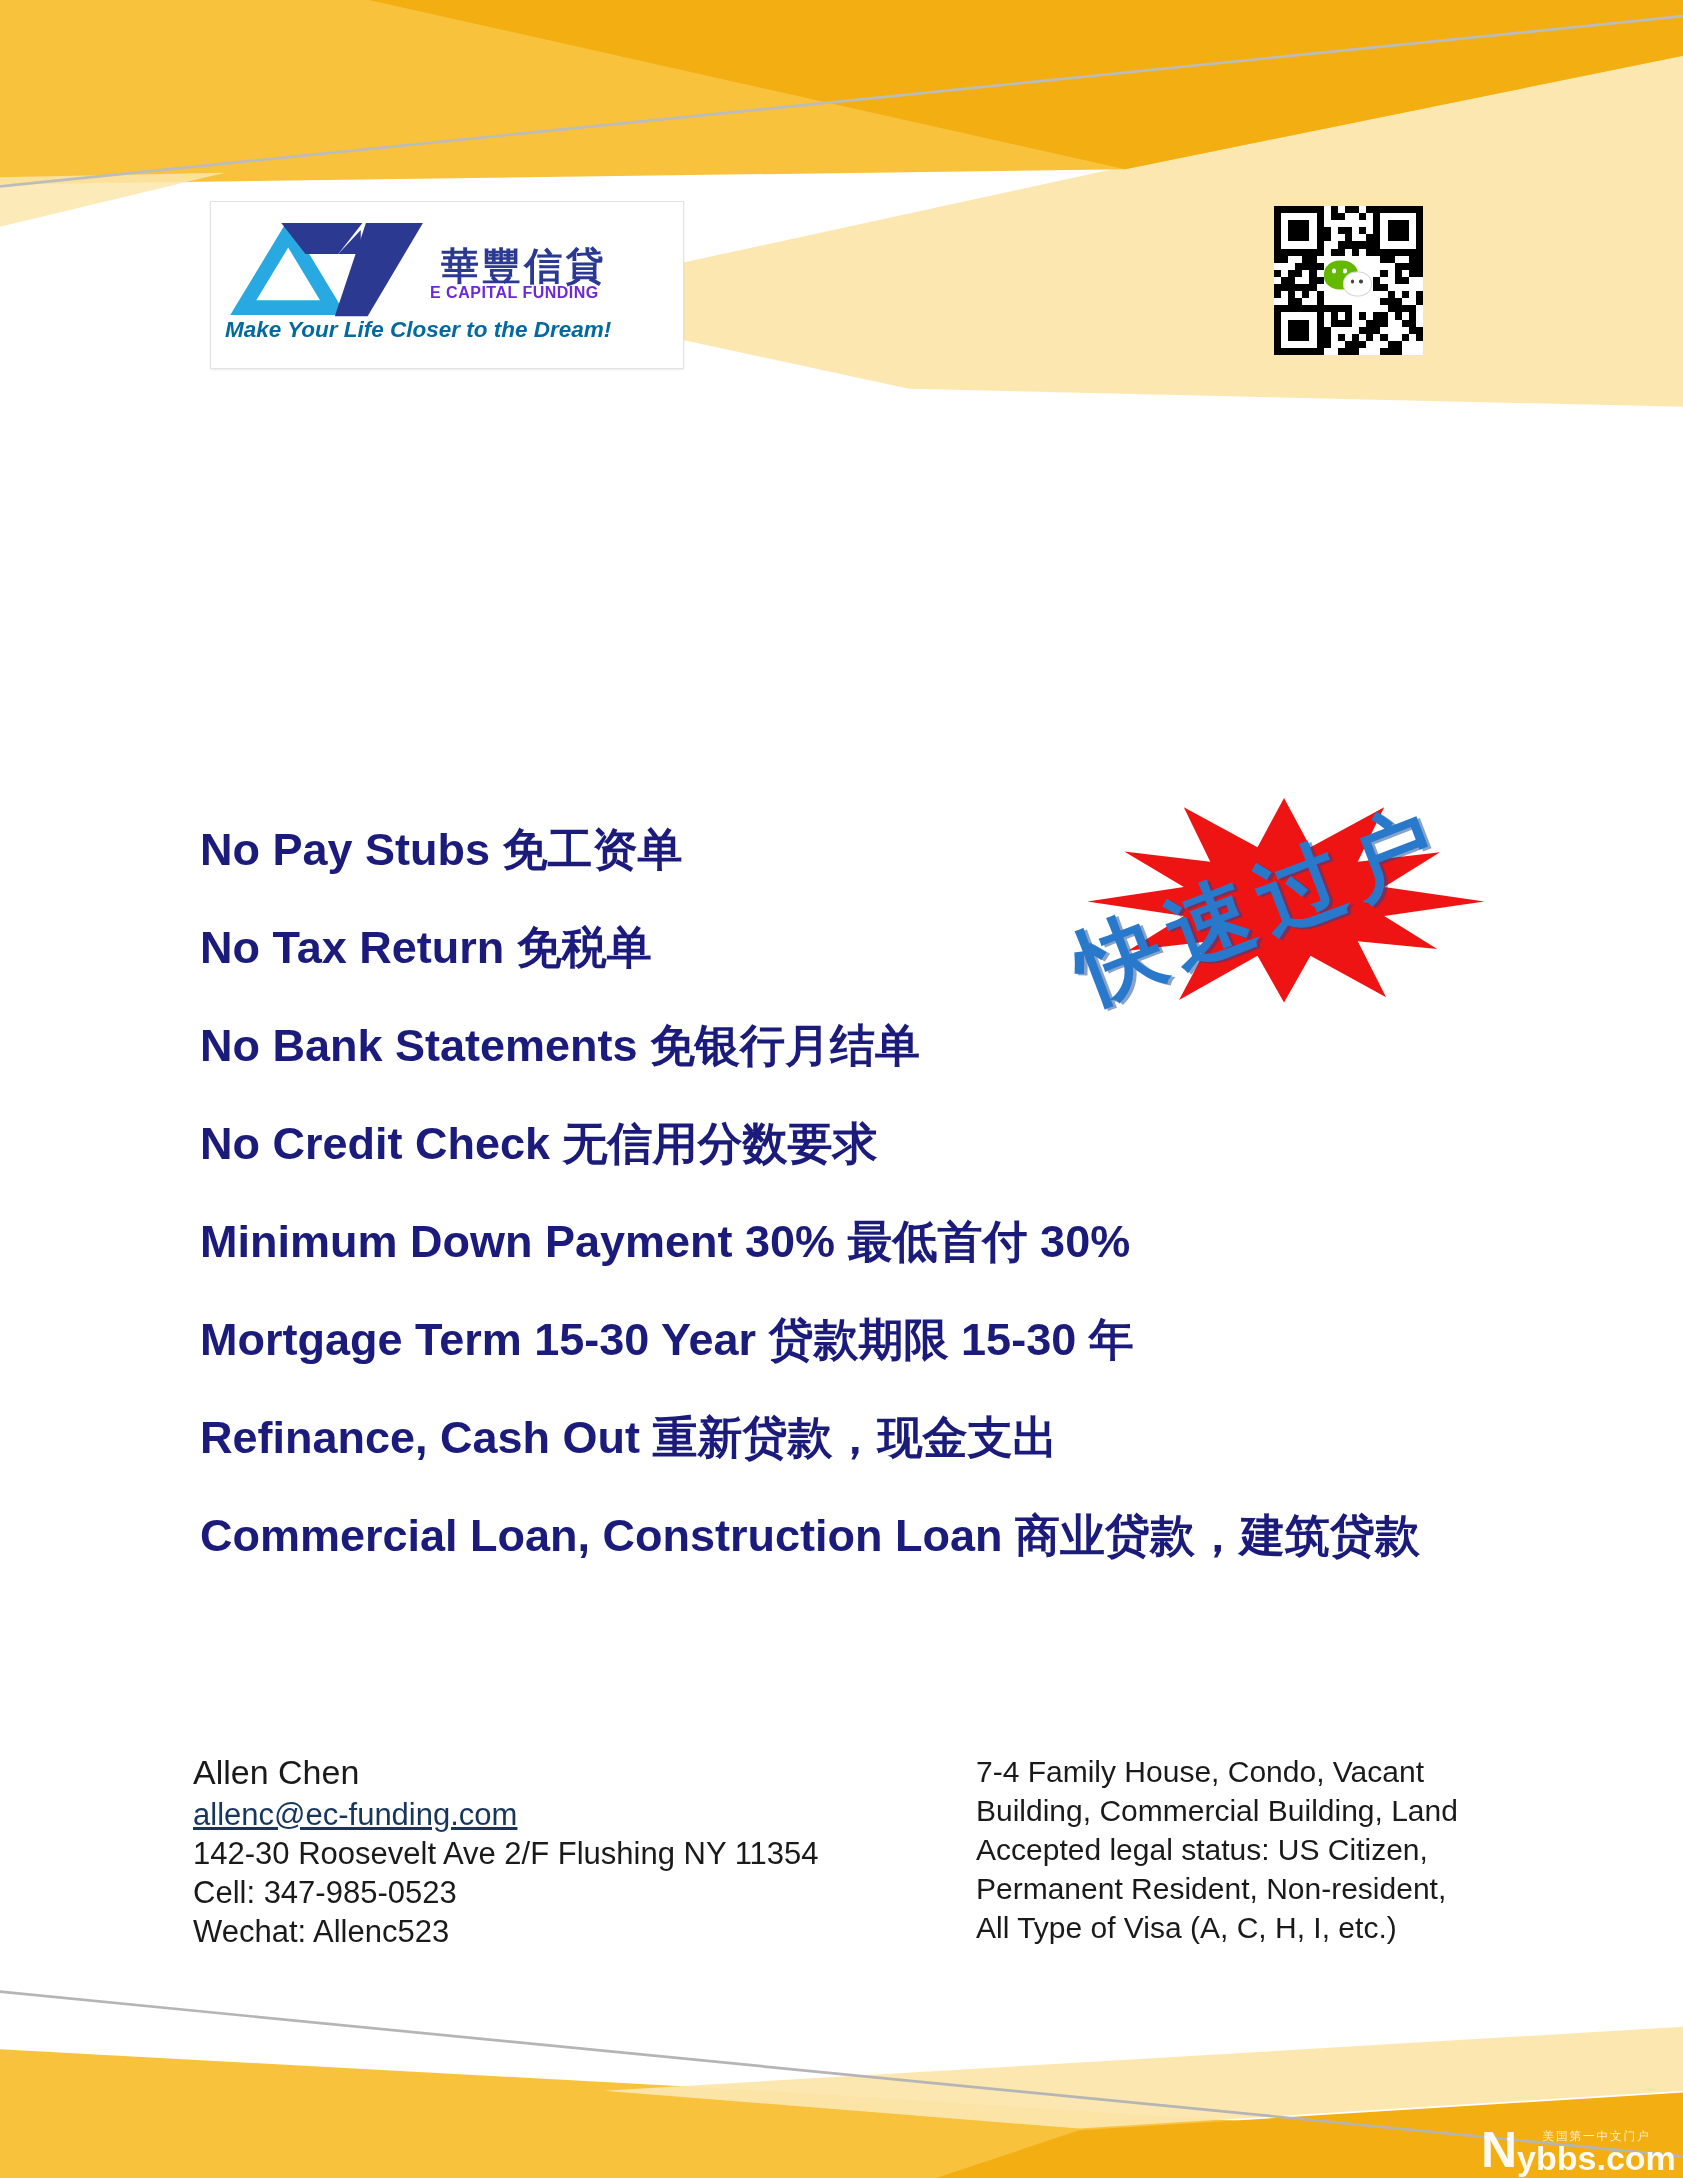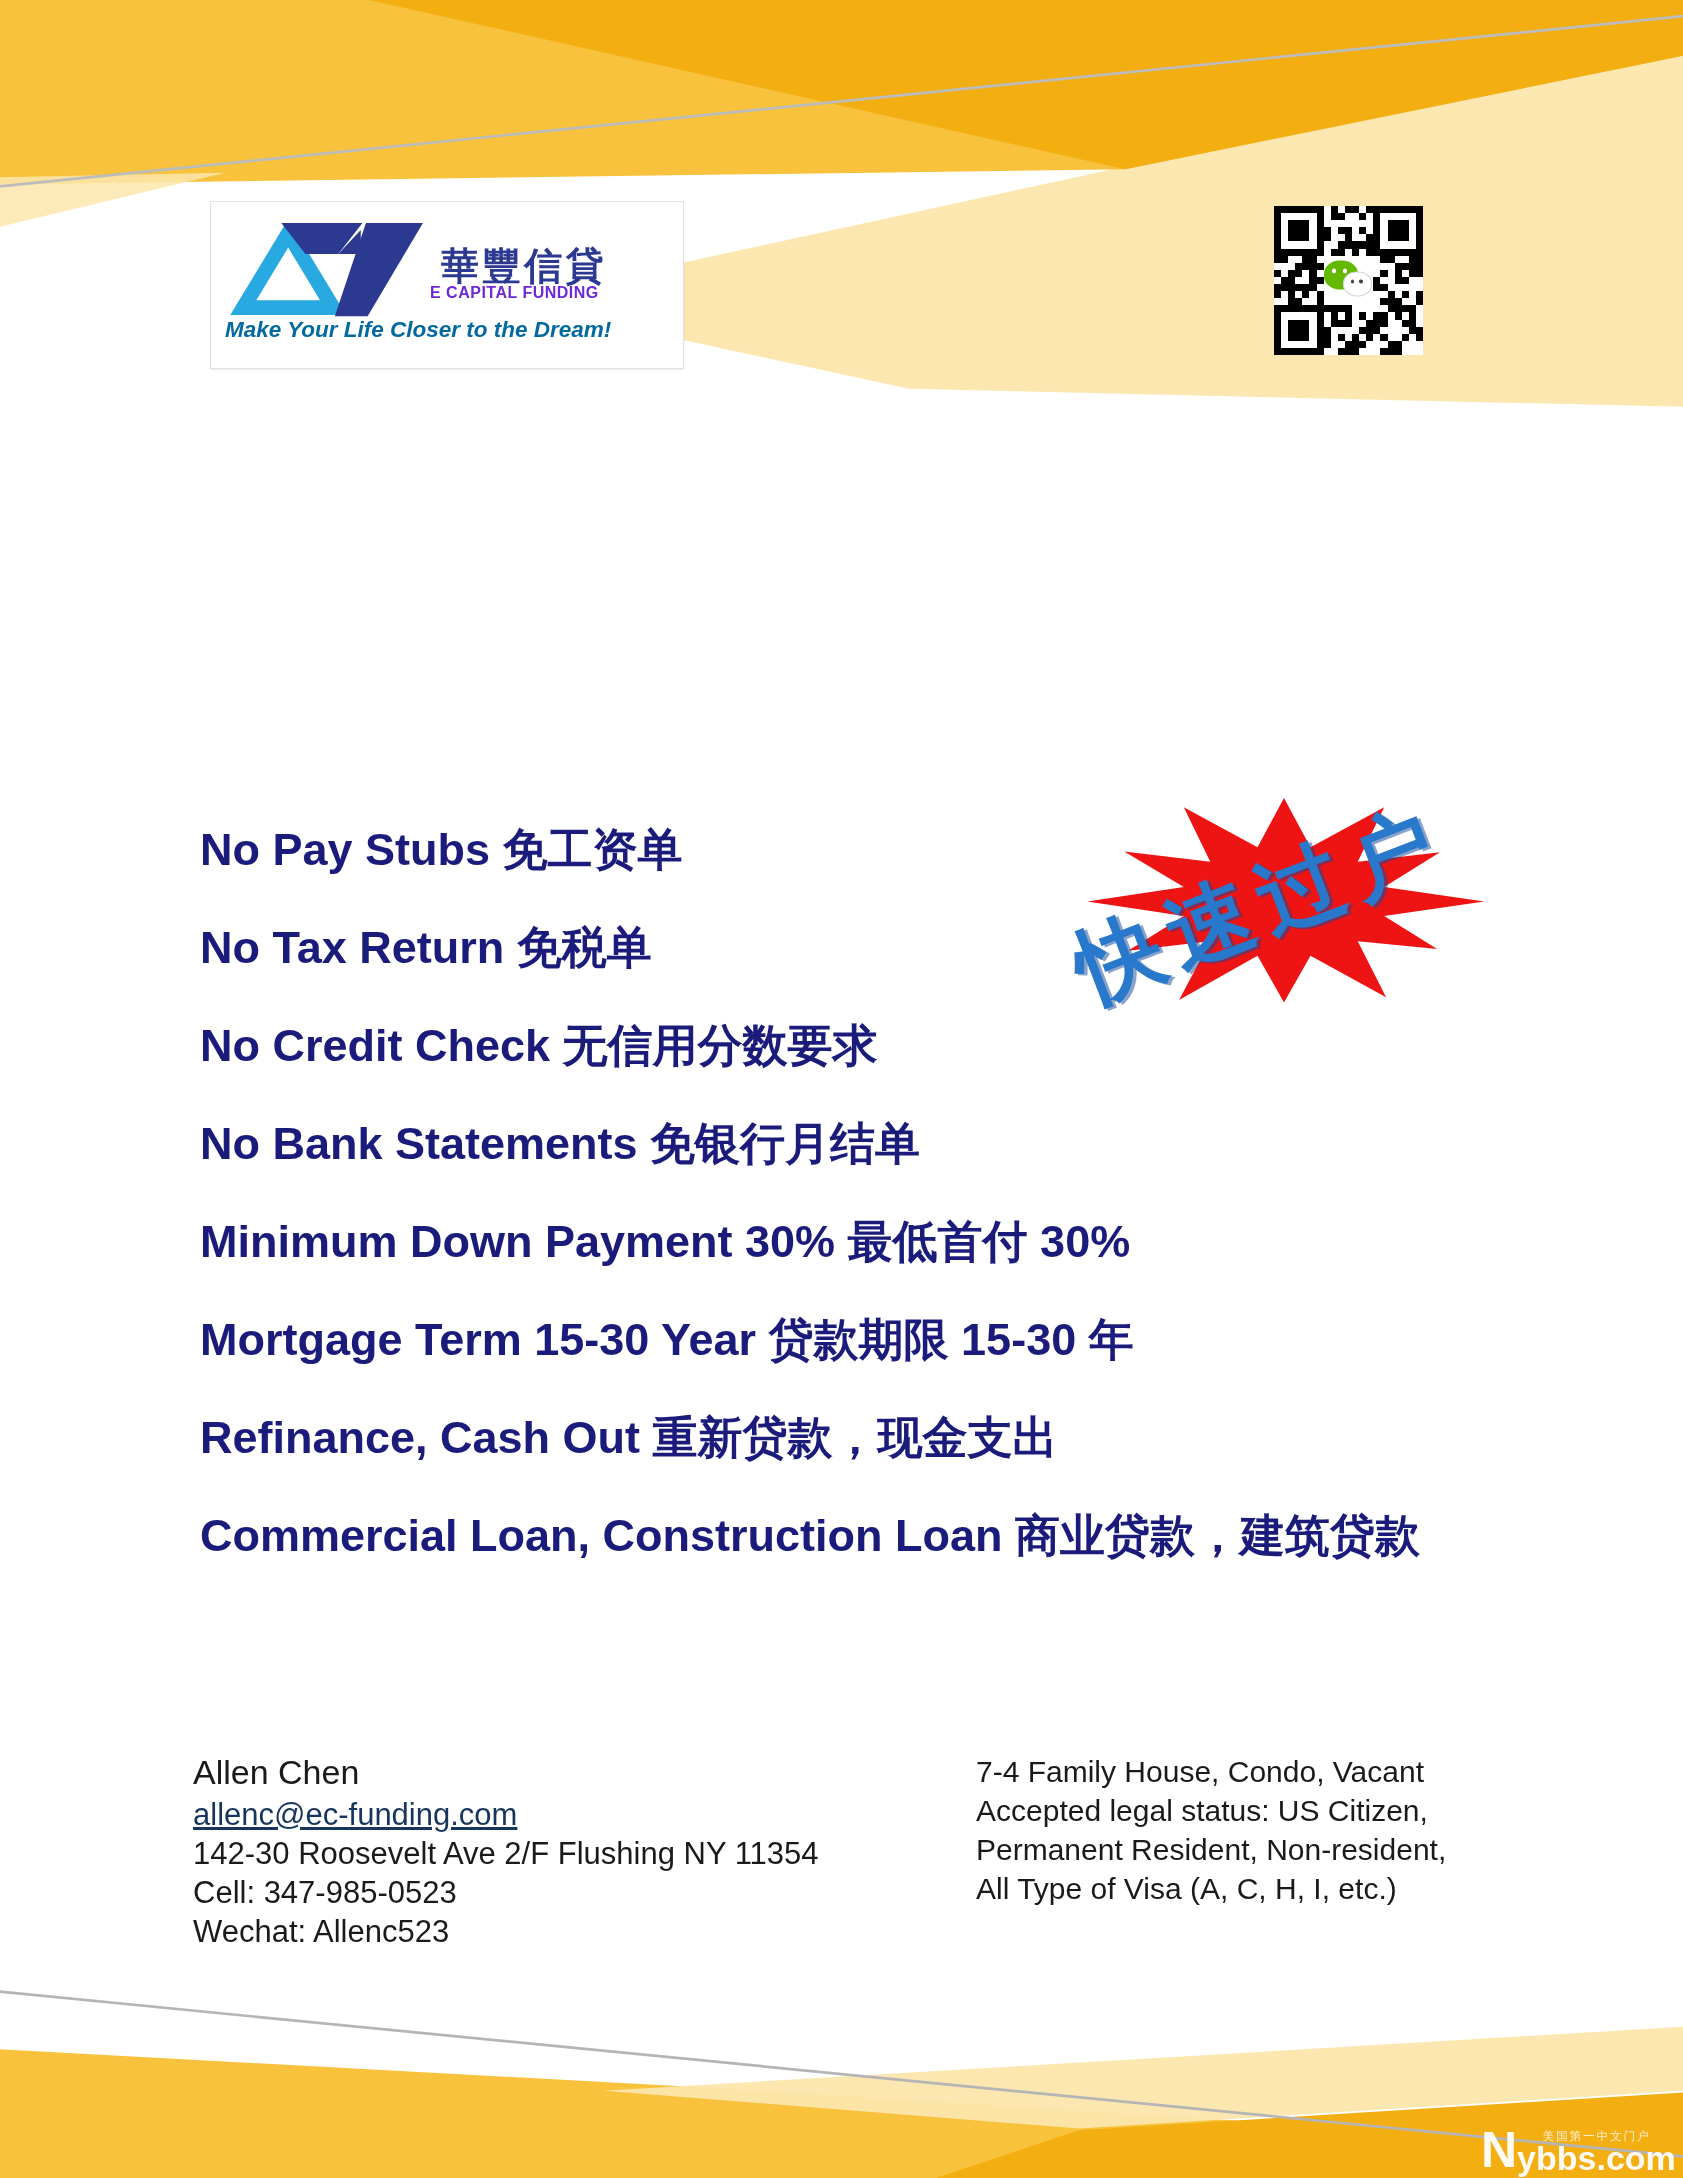--- a/index.html
+++ b/index.html
@@ -276,22 +276,22 @@
     <div class="wechat-icon">
       <div class="wc-green"></div>
       <div class="wc-white"></div>
     </div>
   </div>
 
 
   <div class="abs features content">
     <div class="feature">No Pay Stubs 免工资单</div>
     <div class="feature">No Tax Return 免税单</div>
+    <div class="feature">No Bank Statements 免银行月结单</div>
     <div class="feature">No Credit Check 无信用分数要求</div>
-    <div class="feature">No Bank Statements 免银行月结单</div>
     <div class="feature">Minimum Down Payment 30% 最低首付 30%</div>
     <div class="feature">Mortgage Term 15-30 Year 贷款期限 15-30 年</div>
     <div class="feature">Refinance, Cash Out 重新贷款，现金支出</div>
     <div class="feature">Commercial Loan, Construction Loan 商业贷款，建筑贷款</div>
   </div>
 
   <svg class="abs burst-star content" viewBox="0 0 440 270" preserveAspectRatio="none">
     <polygon fill="#EE1414" points="432,135 326,152 382,191 298,182 328,248 248,199 220,254 192,199 109,251 142,182 55,193 114,152 12,135 114,118 51,76 142,88 114,24 192,71 220,13 248,71 326,24 298,88 385,77 326,118"></polygon>
   </svg>
   <div class="abs burst-label content">快速过户</div>
@@ -299,20 +299,21 @@
   <div class="abs contact content">
     <div class="contact-name">Allen Chen</div>
     <div class="contact-line contact-email"><a href="#">allenc@ec-funding.com</a></div>
     <div class="contact-line">142-30 Roosevelt Ave 2/F Flushing NY 11354</div>
     <div class="contact-line">Cell: 347-985-0523</div>
     <div class="contact-line">Wechat: Allenc523</div>
   </div>
 
   <div class="abs eligibility content">
     <div class="elig-line">7-4 Family House, Condo, Vacant</div>
+    <div class="elig-line">Building, Commercial Building, Land</div>
     <div class="elig-line">Accepted legal status: US Citizen,</div>
     <div class="elig-line">Permanent Resident, Non-resident,</div>
     <div class="elig-line">All Type of Visa (A, C, H, I, etc.)</div>
   </div>
 
   <div class="abs watermark">
     <div class="wm-n">N</div>
     <div class="wm-col">
       <div class="wm-zh">美国第一中文门户</div>
       <div class="wm-rest">ybbs.com</div>

